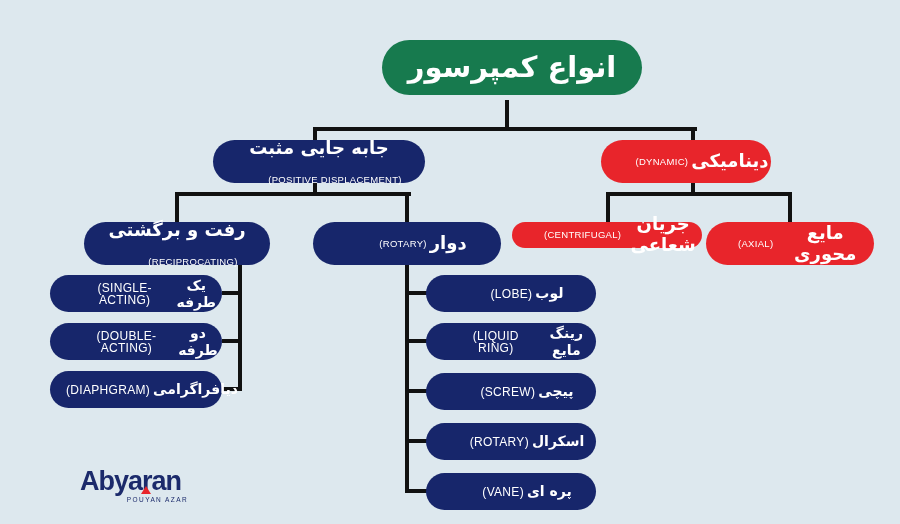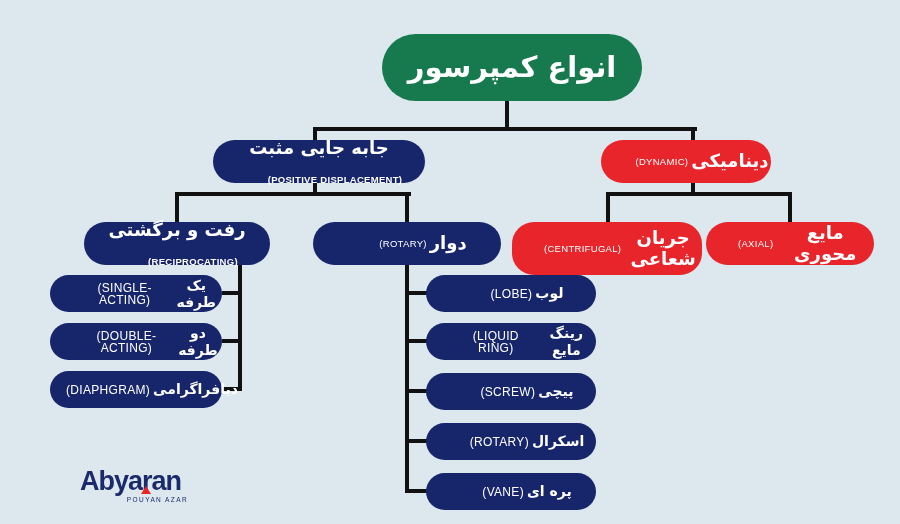--- a/index.html
+++ b/index.html
@@ -27,21 +27,21 @@
   .fa{font-weight:bold;line-height:1.15;}
   .root-node .fa{font-size:29px;letter-spacing:0.5px;}
   .mid .fa{font-size:18px;}
   .mid .en{font-size:9.5px;}
   .small .fa{font-size:14px;}
   .small .en{font-size:12px;}
   .en{
     font-family:"Liberation Sans",sans-serif;direction:ltr;unicode-bidi:isolate;
     letter-spacing:0.3px;line-height:1;font-weight:normal;padding-left:32px;
   }
-  .two-line .en{margin-top:16px;font-weight:bold;}
+  .two-line .en{margin-top:16px;}
   .line{position:absolute;background:var(--line);}
   .logo{position:absolute;left:80px;top:468px;width:108px;}
   .logo-brand-wrap{position:relative;}
   .logo-brand{
     font-family:"Liberation Sans",sans-serif;font-weight:bold;font-size:27px;
     color:var(--logo-navy);letter-spacing:-1px;line-height:1;
   }
   .logo-triangle{
     position:absolute;left:61px;top:18px;width:0;height:0;
     border-left:5px solid transparent;border-right:5px solid transparent;
@@ -77,21 +77,21 @@
   <div class="line" style="left:222px;top:339px;width:20px;height:4px"></div>
   <div class="line" style="left:222px;top:387px;width:20px;height:4px"></div>
 
   <div class="line" style="left:405px;top:263px;width:4px;height:230px"></div>
   <div class="line" style="left:405px;top:291px;width:22px;height:4px"></div>
   <div class="line" style="left:405px;top:339px;width:22px;height:4px"></div>
   <div class="line" style="left:405px;top:389px;width:22px;height:4px"></div>
   <div class="line" style="left:405px;top:439px;width:22px;height:4px"></div>
   <div class="line" style="left:405px;top:489px;width:22px;height:4px"></div>
 
-  <div class="node green r-lg root-node" style="left:382px;top:34px;width:260px;height:67px">
+  <div class="node green r-lg root-node" style="left:382px;top:40px;width:260px;height:55px">
     <div class="fa">انواع کمپرسور</div>
   </div>
 
   <div class="node navy r-md two-line mid" style="left:213px;top:140px;width:212px;height:43px">
     <div class="fa">جابه جایی مثبت</div>
     <div class="en">(POSITIVE DISPLACEMENT)</div>
   </div>
 
   <div class="node red r-md one-line mid" style="left:601px;top:140px;width:170px;height:43px">
     <span class="fa">دینامیکی</span>
@@ -101,21 +101,21 @@
   <div class="node navy r-md two-line mid" style="left:84px;top:222px;width:186px;height:43px">
     <div class="fa">رفت و برگشتی</div>
     <div class="en">(RECIPROCATING)</div>
   </div>
 
   <div class="node navy r-md one-line mid" style="left:313px;top:222px;width:188px;height:43px">
     <span class="fa">دوار</span>
     <span class="en">(ROTARY)</span>
   </div>
 
-  <div class="node red r-md one-line mid" style="left:512px;top:222px;width:190px;height:53px">
+  <div class="node red r-md one-line mid" style="left:512px;top:222px;width:190px;height:26px">
     <span class="fa">جریان شعاعی</span>
     <span class="en">(CENTRIFUGAL)</span>
   </div>
 
   <div class="node red r-md one-line mid" style="left:706px;top:222px;width:168px;height:43px">
     <span class="fa">مایع محوری</span>
     <span class="en">(AXIAL)</span>
   </div>
 
   <div class="node navy r-sm one-line small" style="left:50px;top:275px;width:172px;height:37px">

